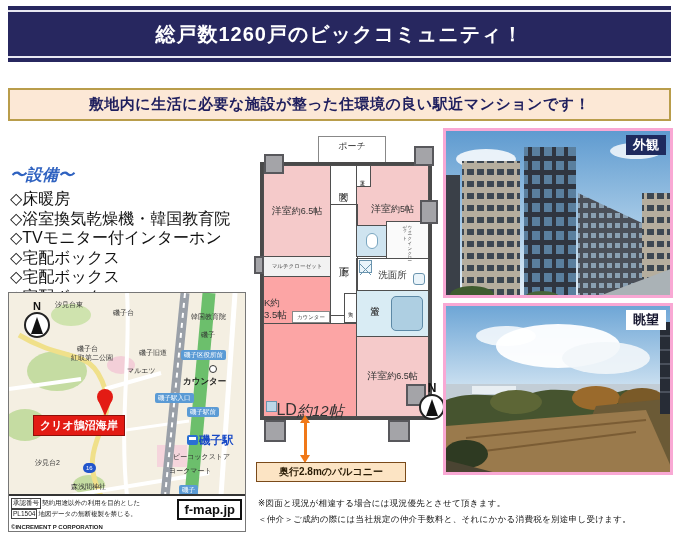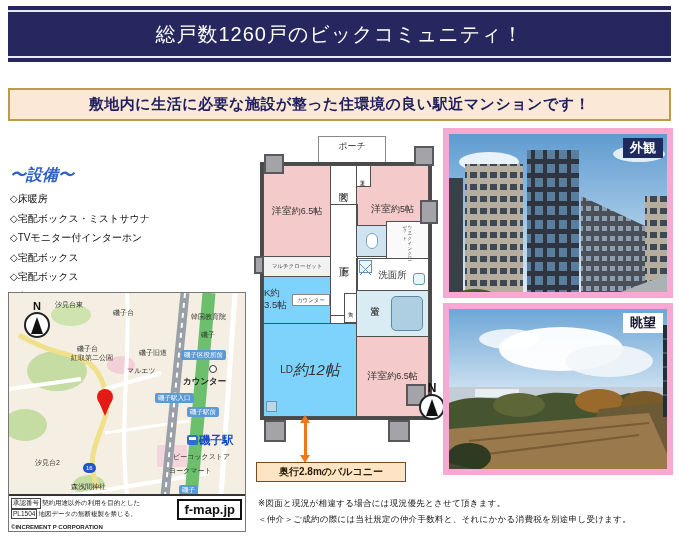--- a/index.html
+++ b/index.html
@@ -5,30 +5,30 @@
   * { margin:0; padding:0; box-sizing:border-box; }
   html,body { background:#fff; }
   body { font-family:"Liberation Sans","DejaVu Sans",sans-serif; }
   .page { position:relative; width:679px; height:537px; background:#fff; overflow:hidden; }
 
   
   .banner { position:absolute; left:8px; top:6px; width:663px; height:56px; background:#27275f; }
   .banner .rule { position:absolute; left:0; right:0; height:2px; background:#e8e8f2; }
   .banner .rule.top { top:4px; } .banner .rule.bottom { bottom:4px; }
   .banner-text { position:absolute; left:0; right:0; top:0; bottom:0; display:flex; align-items:center; justify-content:center;
-                 color:#fff; font-size:20px; font-weight:normal; letter-spacing:1px;border-radius:25px; }
+                 color:#fff; font-size:20px; font-weight:bold; letter-spacing:1px;border-radius:25px; }
 
   
   .subbanner { position:absolute; left:8px; top:88px; width:663px; height:33px; background:#fce8d6; border:2px solid #b99d4b;
                display:flex; align-items:center; justify-content:center; color:#1f1f5e; font-size:15px; font-weight:bold; letter-spacing:.5px; }
 
   
   .facilities { position:absolute; left:10px; top:126px; width:244px; }
   .fac-title { color:#2f62c0; font-size:16px; font-weight:bold; font-style:italic; margin-bottom:3px;margin-top:39px; }
-  .fac-item { font-size:10px; color:#111; line-height:19.5px; white-space:nowrap; }
+  .fac-item { font-size:16px; color:#111; line-height:19.5px; white-space:nowrap; }
 
   
   .map { position:absolute; left:8px; top:292px; width:238px; height:240px; border:1px solid #777; background:#f4efe2; overflow:hidden; }
   .map svg.mapbg { position:absolute; left:0; top:0; }
   .map-label { position:absolute; font-size:7px; color:#333; white-space:nowrap; line-height:8px; }
   .map-label.bold { font-weight:bold; font-size:8.5px; color:#1a1a1a; }
   .badge { position:absolute; background:#5b9bd5; color:#fff; font-size:6.5px; line-height:10px; padding:0 3px; border-radius:2px; white-space:nowrap; }
   .station { position:absolute; color:#1849c6; font-weight:bold; font-size:11.5px; white-space:nowrap; }
   .train-icon { display:inline-block; width:11px; height:10px; background:#2a6fd4; border-radius:2px; position:relative; vertical-align:-1px; margin-right:1px; }
   .train-icon::after { content:""; position:absolute; left:2px; top:2px; width:7px; height:3px; background:#fff; }
@@ -49,39 +49,39 @@
   .fmap-logo { position:absolute; right:3px; top:3px; border:2px solid #111; background:#fff; font-size:13px; font-weight:bold; padding:1px 5px; color:#111; }
 
   
   .fp { position:absolute; left:256px; top:134px; width:182px; height:350px; }
   .fp .porch { position:absolute; left:62px; top:2px; width:68px; height:28px; border:1.5px solid #888; border-bottom:none; background:#fff;
                font-size:9px; color:#333; text-align:center; padding-top:3px; }
   .fp .unit { position:absolute; left:4px; top:28px; width:172px; height:258px; border:3px solid #4a4a4a; background:#fff; }
   .room { position:absolute; border:1.5px solid #4f4f4f; display:flex; flex-direction:row; align-items:center; justify-content:center; }
   .room .rn { font-size:10px; color:#333; line-height:12px; }
   .room .rs { font-size:9px; color:#333; line-height:11px; }
-  .pink { background:#f5caca; } .yellow { background:#7dd3fc; } .bathbg { background:#d9ecf4; }
+  .pink { background:#f5caca; } .yellow { background:#fca5a5;align-items:flex-end; } .bathbg { background:#d9ecf4; }
   .vtext { writing-mode:vertical-rl; text-orientation:upright; }
   .tiny { font-size:5.5px; color:#444; letter-spacing:0; }
   .fixture { position:absolute; border:1px solid #6a94ae; background:#eaf4fa; }
   .tub { position:absolute; border:1.5px solid #5d89a6; background:#aecfe2; border-radius:5px; }
   .pillar { position:absolute; background:#a4a4a8; border:2px solid #58585c; }
   .fp-balcony { position:absolute; left:12px; top:286px; width:154px; height:38px; border:2px solid #777; border-top:1px solid #999; background:#fff;
                 display:flex; align-items:center; justify-content:center; font-size:11px; color:#333; }
   .arrow-v { position:absolute; left:48px; top:288px; width:3px; height:34px; background:#f07818; }
   .arrow-v::before, .arrow-v::after { content:""; position:absolute; left:-4px; border-left:5.5px solid transparent; border-right:5.5px solid transparent; }
   .arrow-v::before { top:-7px; border-bottom:8px solid #f07818; }
   .arrow-v::after { bottom:-7px; border-top:8px solid #f07818; }
   .balcony-note { position:absolute; left:0; top:328px; width:150px; height:20px; background:#fce4c4; border:1.5px solid #7a4a1a;
                   display:flex; align-items:center; justify-content:center; font-size:10px; font-weight:bold; color:#2a1c06; white-space:nowrap; }
   .fp-compass { position:absolute; left:417px; top:382px; width:30px; text-align:center; }
   .fp-compass .n { font-size:12px; font-weight:bold; color:#111; line-height:12px; }
 
   
-  .photo { position:absolute; width:230px; overflow:hidden; border:6px solid #f9a8d4; }
+  .photo { position:absolute; width:230px; overflow:hidden; border:3px solid #f9a8d4; }
   .photo.exterior { left:443px; top:128px; height:170px; }
   .photo.view { left:443px; top:303px; height:172px; }
   .photo-label { position:absolute; top:4px; right:4px; font-size:13px; font-weight:bold; padding:1px 7px; }
   .photo-label.navy { background:#1e2a5e; color:#fff; }
   .photo-label.white { background:#fff; color:#15152e; }
 
   
   .note-line { position:absolute; left:258px; font-size:8.5px; color:#111; letter-spacing:.3px; white-space:nowrap; }
   .note-1 { top:498px; } .note-2 { top:514px; }
 </style>
@@ -94,21 +94,21 @@
     <div class="rule top"></div>
     <div class="rule bottom"></div>
     <div class="banner-text">総戸数1260戸のビックコミュニティ！</div>
   </div>
 
   <div class="subbanner">敷地内に生活に必要な施設が整った住環境の良い駅近マンションです！</div>
 
   <div class="facilities">
     <div class="fac-title">〜設備〜</div>
     <div class="fac-item">◇床暖房</div>
-    <div class="fac-item">◇宅配ボックス・ミストサウナ</div>
+    <div class="fac-item">◇浴室換気乾燥機・韓国教育院</div>
     <div class="fac-item">◇TVモニター付インターホン</div>
     <div class="fac-item">◇宅配ボックス</div>
     <div class="fac-item">◇宅配ボックス</div>
     <div class="fac-item">◇宅配ボックス</div>
   </div>
 
   <div class="map">
     <svg class="mapbg" width="238" height="203" viewBox="0 0 238 203">
       <rect x="0" y="0" width="238" height="203" fill="#f4efe2"></rect>
       <ellipse cx="48" cy="78" rx="30" ry="20" fill="#c5dca2"></ellipse>
@@ -141,20 +141,21 @@
     <div class="map-label" style="left:68px; top:52px;">磯子台</div>
     <div class="map-label" style="left:62px; top:61px;">紅取第二公園</div>
     <div class="map-label" style="left:130px; top:56px;">磯子旧道</div>
     <div class="badge" style="left:172px; top:57px;">磯子区役所前</div>
     <div class="map-label" style="left:118px; top:74px;">マルエツ</div>
     <div class="gov-circle"></div>
     <div class="map-label bold" style="left:174px; top:84px;">カウンター</div>
     <div class="badge" style="left:146px; top:100px;">磯子駅入口</div>
     <div class="badge" style="left:178px; top:114px;">磯子駅前</div>
     <div class="marker-pin"></div>
+    <div class="marker-label">クリオ鵠沼海岸</div>
     <div class="station" style="left:178px; top:140px;"><span class="train-icon"></span><span>磯子駅</span></div>
     <div class="map-label" style="left:164px; top:160px;">ピーコックストア</div>
     <div class="map-label" style="left:160px; top:174px;">ヨークマート</div>
     <div class="map-label" style="left:26px; top:166px;">汐見台2</div>
     <div class="map-label" style="left:62px; top:190px;">森浅間神社</div>
     <div class="badge" style="left:170px; top:192px;">磯子</div>
     <div class="route-badge" style="left:74px; top:170px;">16</div>
     <div class="map-footer">
       <div class="map-credit">
         <span class="bx">承認番号</span><span>契約用途以外の利用を目的とした</span><br>
@@ -210,21 +211,21 @@
       </div>
       <div class="fixture" style="left:150px; top:108px; width:12px; height:12px; border-radius:3px;"></div>
       <div class="room bathbg" style="left:93px; top:125px; width:73px; height:47px;">
         <div class="rn vtext" style="font-size:9px; position:absolute; left:12px; top:8px;">浴室</div>
       </div>
       <div class="tub" style="left:128px; top:131px; width:32px; height:35px;"></div>
       <div class="room" style="left:81px; top:128px; width:13px; height:30px; background:#fff;">
         <div class="tiny vtext" style="font-size:5px;">物入</div>
       </div>
       <div class="room yellow" style="left:0; top:157.5px; width:94px; height:94.5px;">
-        <div class="rn" style="font-size:10px;">LD</div>
+        <div class="rn" style="font-size:16px;">LD</div>
         <div class="rs" style="font-size:15px;font-style:italic;">約12帖</div>
       </div>
       <div class="room pink" style="left:93px; top:170.5px; width:73px; height:81.5px;">
         <div class="rn">洋室</div>
           <div class="rs">約6.5帖</div>
       </div>
       <div class="fixture" style="left:3px; top:236px; width:11px; height:11px; background:#bcd7e8;"></div>
     </div>
     <div class="arrow-v"></div>
     <div class="balcony-note">奥行2.8mのバルコニー</div>

